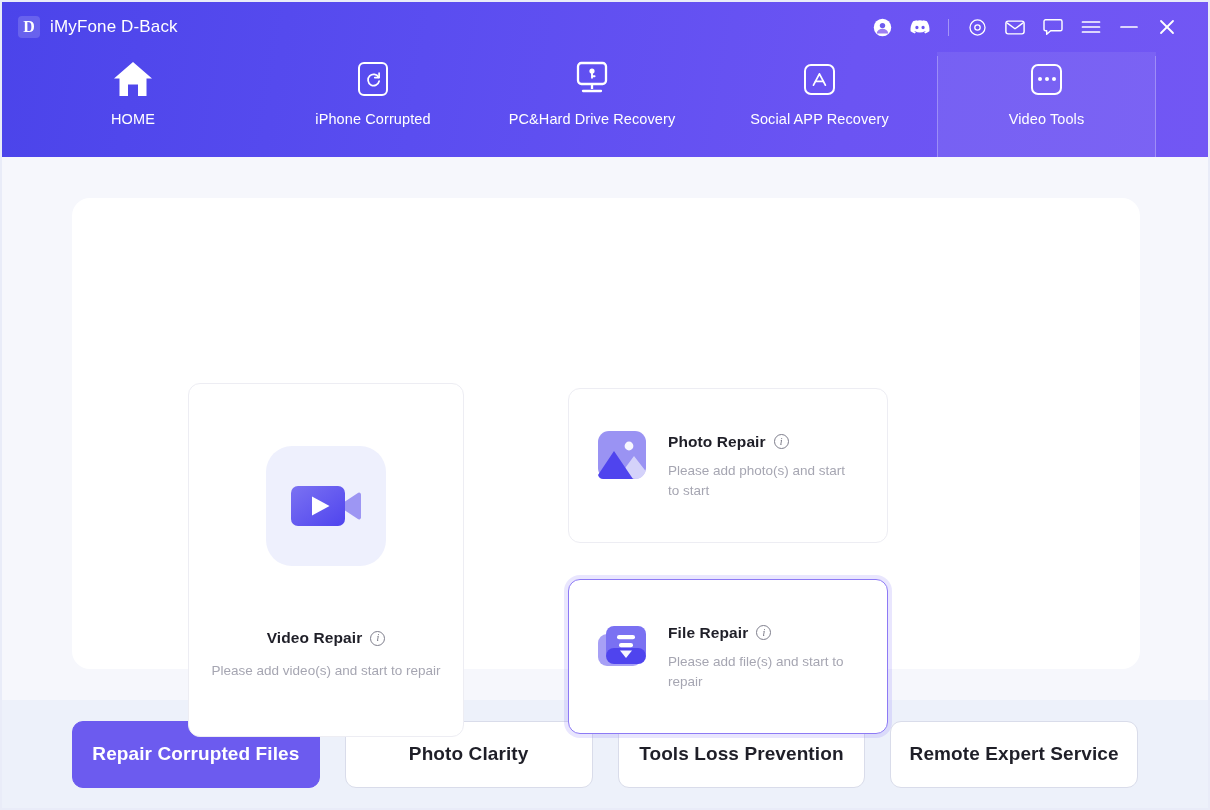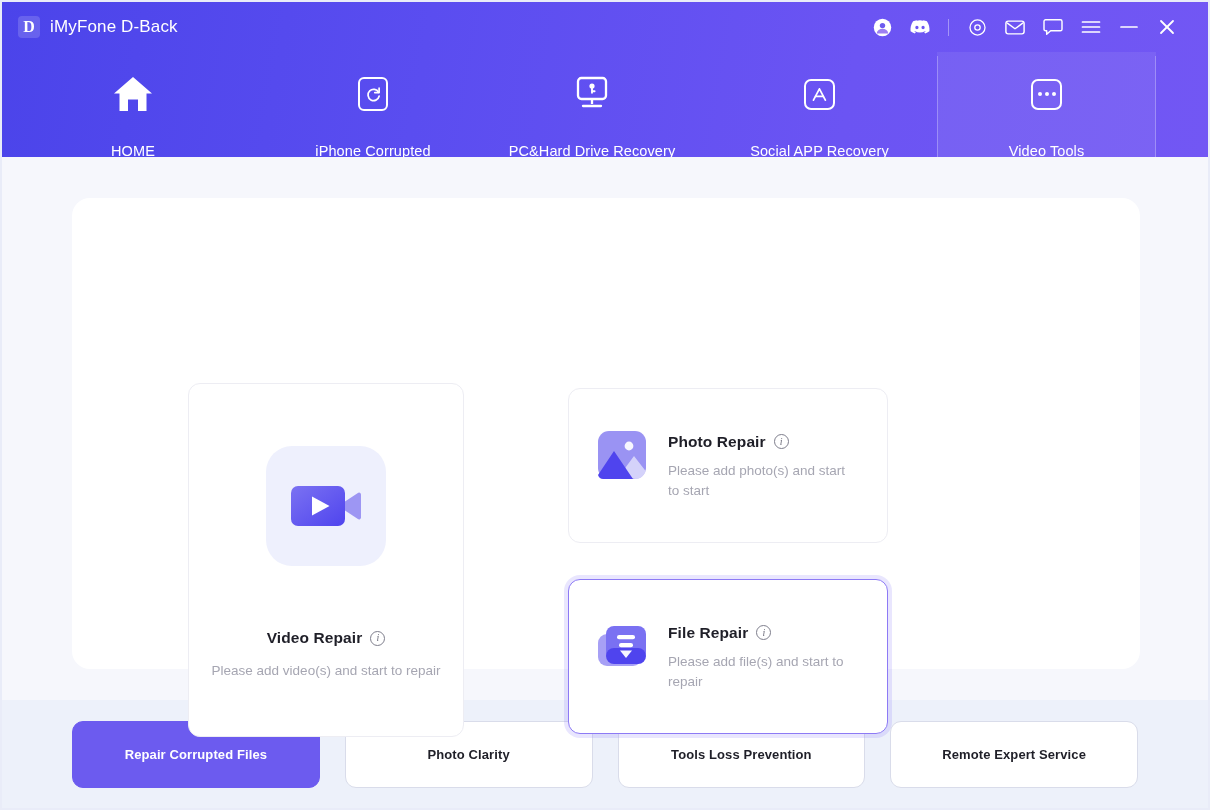--- a/index.html
+++ b/index.html
@@ -76,22 +76,22 @@
   .nav {
     display: flex;
     height: 107px;
     align-items: stretch;
   }
   .nav-item {
     flex: 0 0 auto;
     display: flex;
     flex-direction: column;
     align-items: center;
-    justify-content: flex-end;
-    gap: 28px;
+    justify-content: flex-start;
+    gap: 11px;
     padding-top: 6px;
     position: relative;
   }
   .nav-item .nav-label {
     color: #ffffff;
     font-size: 14.5px;
     letter-spacing: 0.1px;
     white-space: nowrap;
   }
   .nav-item.active {
@@ -229,21 +229,21 @@
     padding: 0 70px;
     border-left: 2px solid #e9ecf8;
     border-right: 2px solid #e9ecf8;
     border-bottom: 2px solid #e9ecf8;
   }
   .fbtn {
     flex: 1 1 0;
     height: 67px;
     border-radius: 11px;
     display: flex; align-items: center; justify-content: center;
-    font-size: 13px;
+    font-size: 19px;
     font-weight: bold;
     letter-spacing: 0.1px;
     background: #ffffff;
     color: #1f1f28;
     border: 1px solid #d9dcea;
   }
   .fbtn.primary {
     background: #6c5bef;
     color: #ffffff;
     border-color: #6c5bef;

